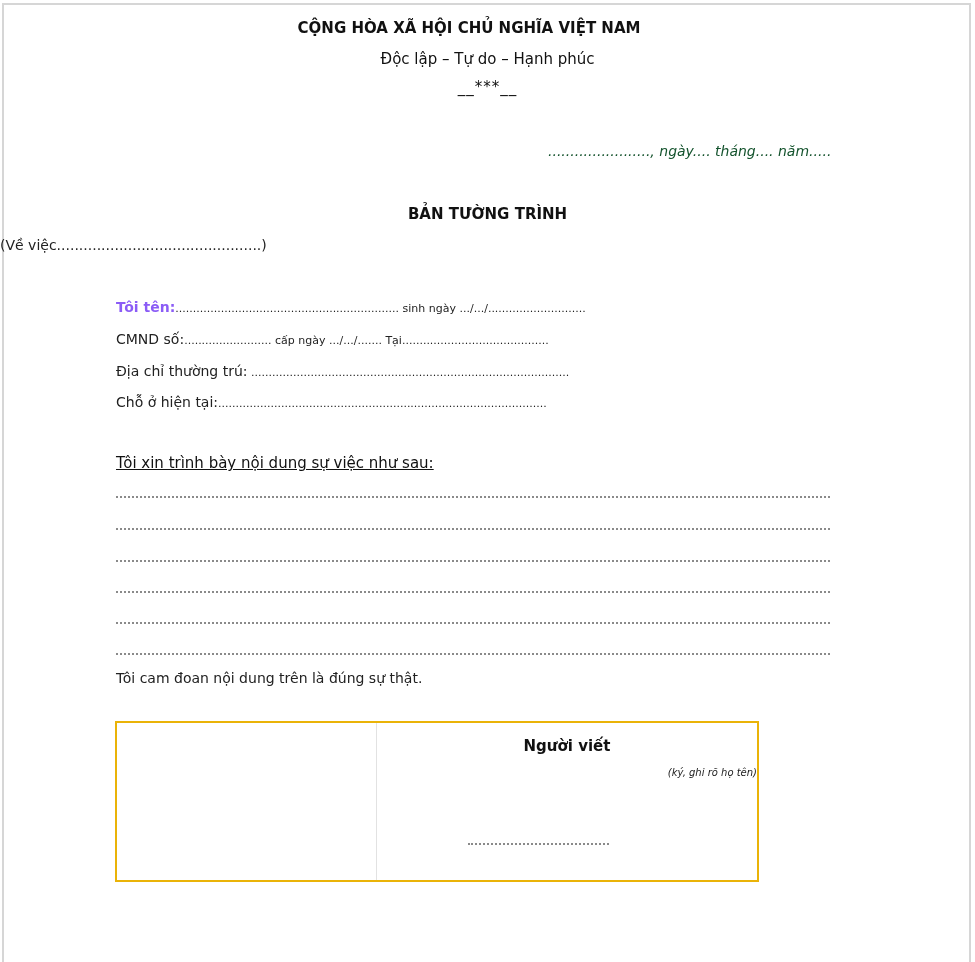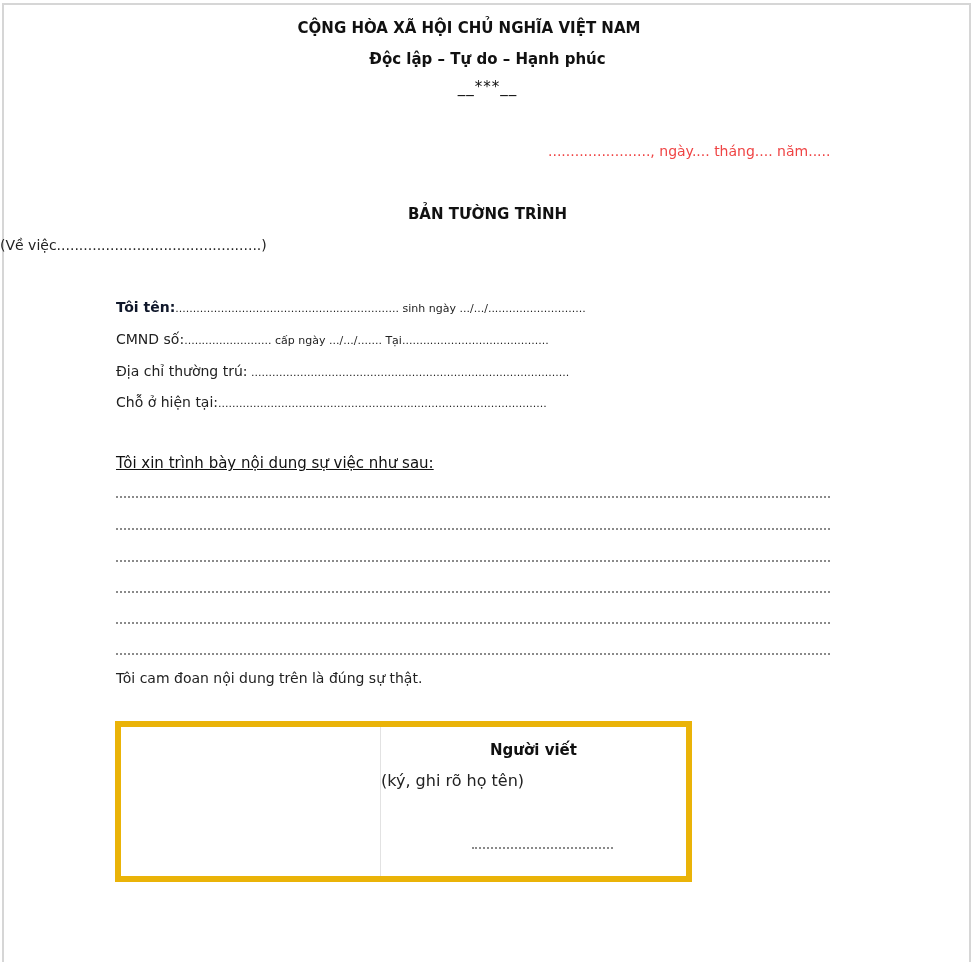--- a/index.html
+++ b/index.html
@@ -27,43 +27,43 @@
       background: #fff;
     }
     .abs { position: absolute; white-space: nowrap; }
 
     .nation {
       left: 0; width: 938px; top: 19px;
       font-size: 15px; font-weight: bold; text-align: center;
     }
     .motto {
       left: 0; width: 975px; top: 50px;
-      font-size: 15px; font-weight: bold; text-align: center;
+      font-size: 15px; font-weight: normal; text-align: center;
     }
     .stars {
       left: 0; width: 975px; top: 78px;
       font-size: 15px; font-weight: normal; text-align: center; letter-spacing: 1px;
     }
     .dateline {
       left: 548px; top: 143px;
-      font-size: 14px; color: #ef4444;
+      font-size: 14px; font-style: italic; color: #14532d;
     }
     .doc-title {
       left: 0; width: 975px; top: 205px;
       font-size: 15px; font-weight: bold; text-align: center;
     }
     .subject {
       left: 0; width: 975px; top: 237px;
       font-size: 14px; text-align: left; color: #222;
     }
     .field {
       left: 116px;
       font-size: 14px; color: #222;
     }
-    .field b { color: #0f172a; }
+    .field b { color: #8b5cf6; }
     .f1 { top: 299px; }
     .f2 { top: 331px; }
     .f3 { top: 363px; }
     .f4 { top: 394px; }
     .dots-small { font-size: 11px; letter-spacing: 0; }
 
     .section-heading {
       left: 116px; top: 454px;
       font-size: 15px; font-weight: normal; text-decoration: underline;
     }
@@ -82,41 +82,41 @@
     .l6 { top: 653px; }
 
     .pledge {
       left: 116px; top: 670px;
       font-size: 14px; color: #222;
     }
 
     .sig-table {
       position: absolute;
       left: 115px; top: 721px;
-      width: 577px; height: 161px;
-      border: 6px solid #eab308;
+      width: 644px; height: 161px;
+      border: 2px solid #eab308;
       box-sizing: border-box;
     }
     .sig-divider {
       position: absolute;
       left: 259px; top: 0;
       width: 0; height: 100%;
       border-left: 1px solid #e2e2e2;
     }
     .sig-right {
       position: absolute;
       left: 260px; top: 0; right: 0; bottom: 0;
     }
     .signer-label {
       position: absolute; left: 0; right: 0; top: 14px;
       text-align: center; font-size: 15px; font-weight: bold;
     }
     .signer-hint {
       position: absolute; left: 0; right: 0; top: 44px;
-      text-align: left; font-size: 16px; color: #222;
+      text-align: right; font-size: 10px; font-style: italic; color: #222;
     }
     .signer-line {
       position: absolute; left: 91px; top: 120px;
       width: 141px; height: 0;
       border-bottom: 2px dotted #8a8a8a;
     }
   </style>
 </head>
 <body>
 

